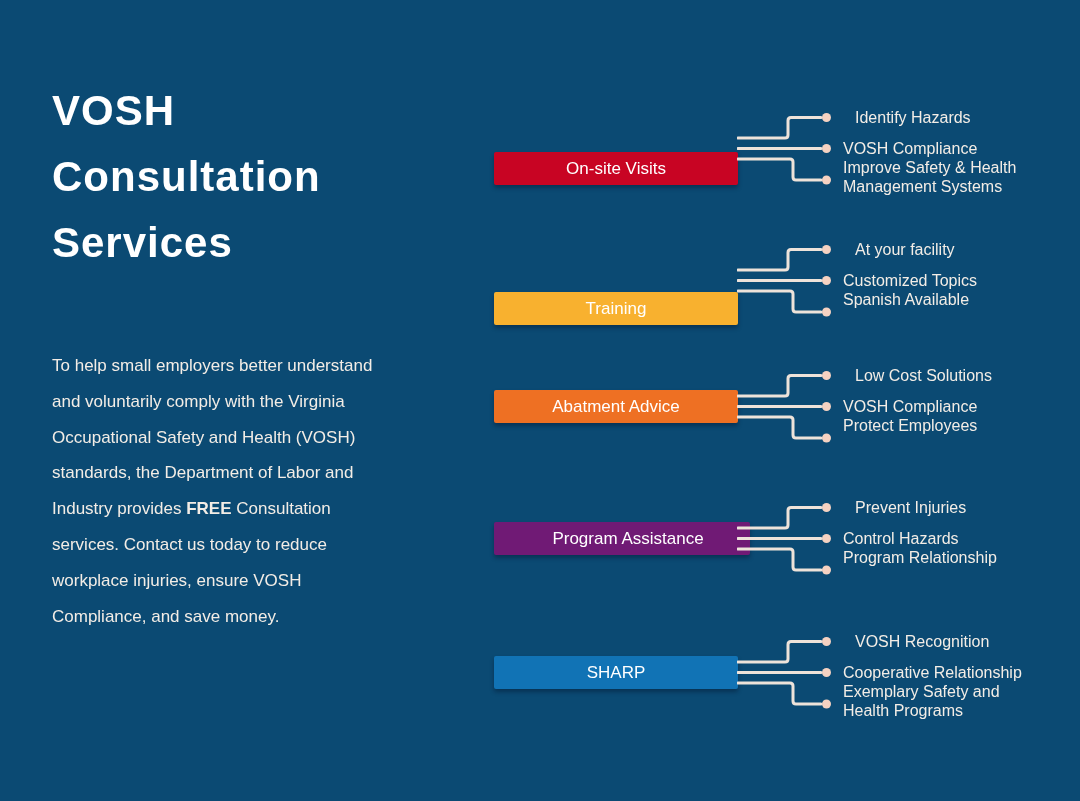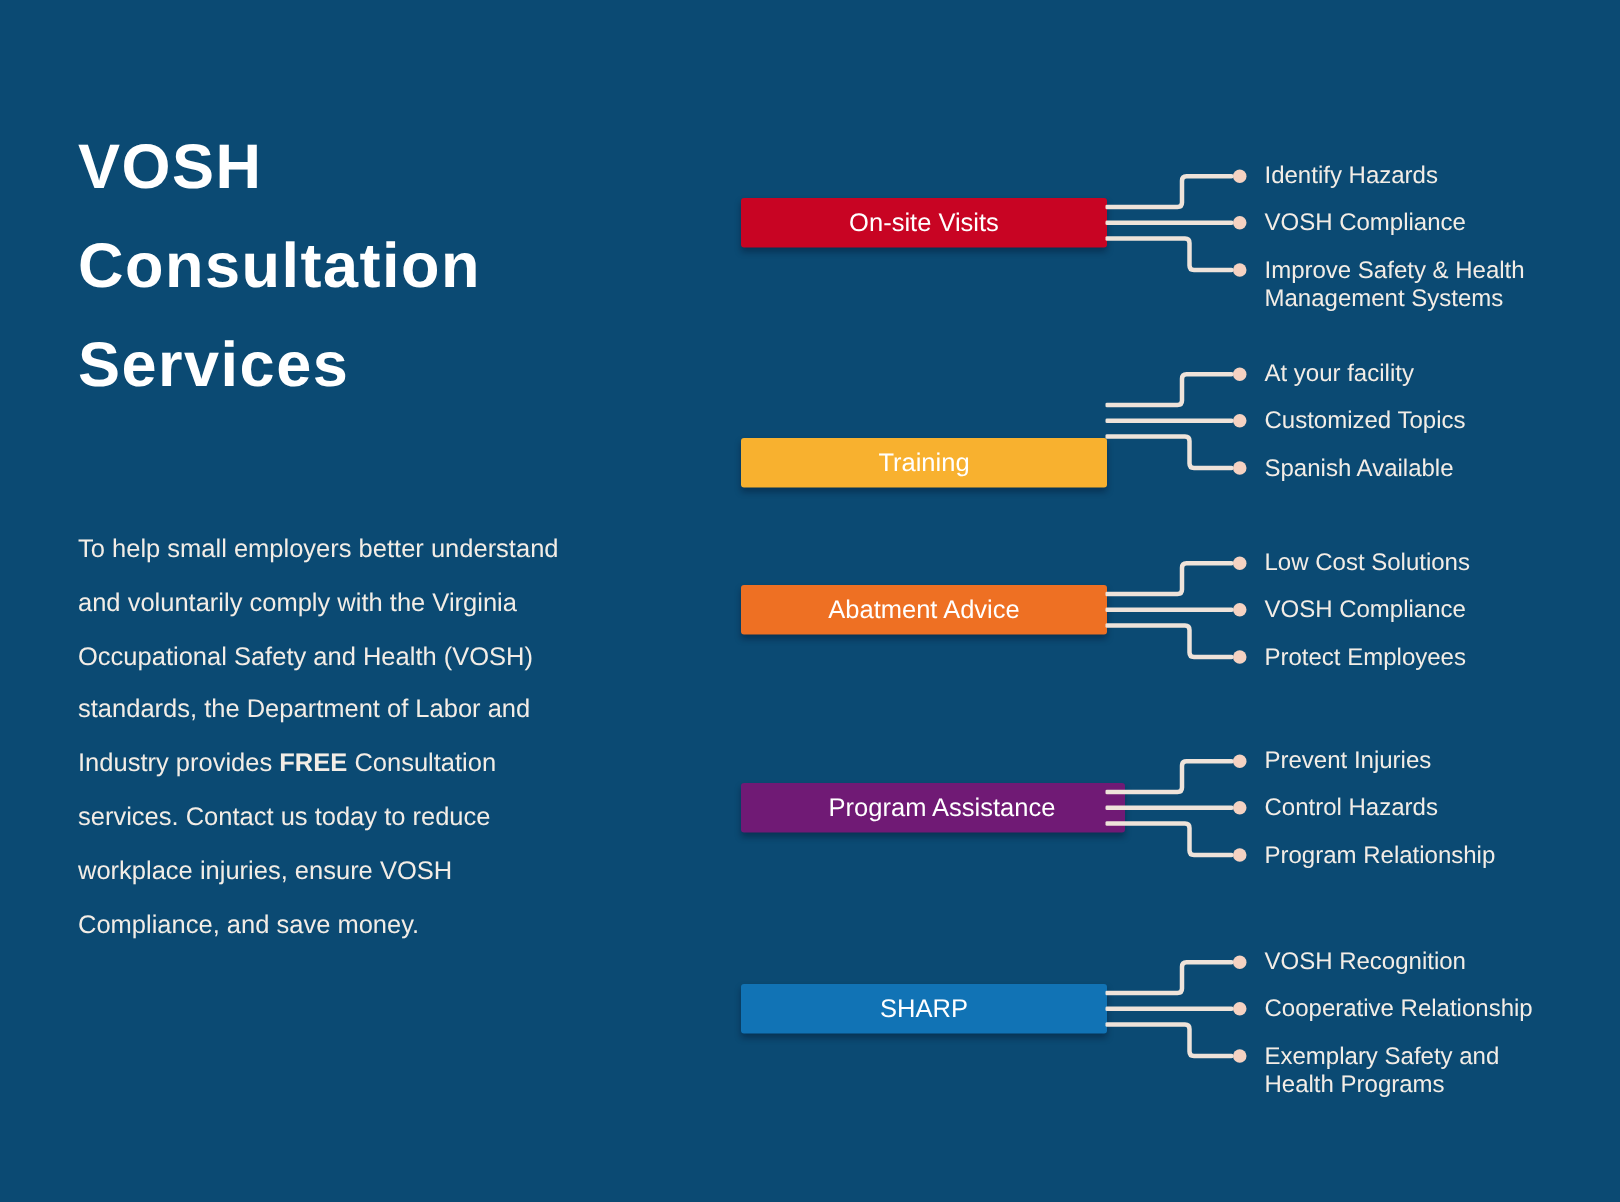--- a/index.html
+++ b/index.html
@@ -61,37 +61,37 @@
   .connector circle { fill: var(--dot, #f5d2c2); }
   .bullet {
     position: absolute;
     left: 843px;
     width: 215px;
     color: var(--text, #f3ede6);
     font-size: 16px;
     line-height: 19px;
     white-space: pre-line;
   }
-  .bullet.b1 { top: 4px; }
+  .bullet.b1 { top: 4px; margin-left: 12px; }
   .bullet.b2 { top: 35px; }
-  .bullet.b3 { top: 67px; }
+  .bullet.b3 { top: 54px; }
 </style>
 </head>
 <body>
 
 <div class="canvas">
 
   <div class="title">VOSH
 Consultation
 Services</div>
 
   <p class="intro"><span>To help small employers better understand and voluntarily comply with the Virginia Occupational Safety and Health (VOSH) standards, the Department of Labor and Industry provides </span><span class="bold">FREE</span><span> Consultation services. Contact us today to reduce workplace injuries, ensure VOSH Compliance, and save money.</span></p>
 
   <div class="service-group" style="top:104px">
-    <div class="bar" style="background: rgb(200, 4, 35);">On-site Visits</div>
+    <div class="bar" style="background: rgb(200, 4, 35); margin-top: 20px;">On-site Visits</div>
     <svg class="connector" viewBox="0 0 106 95">
       <path d="M 1 34 H 48 Q 51 34 51 31 V 16.5 Q 51 13.5 54 13.5 H 84"></path>
       <path d="M 1 44.5 H 84"></path>
       <path d="M 1 55 H 53 Q 56 55 56 58 V 73 Q 56 76 59 76 H 84"></path>
       <circle cx="89.5" cy="13.5" r="4.5"></circle>
       <circle cx="89.5" cy="44.5" r="4.5"></circle>
       <circle cx="89.5" cy="76" r="4.5"></circle>
     </svg>
     <div class="bullet b1">Identify Hazards</div>
     <div class="bullet b2">VOSH Compliance</div>

